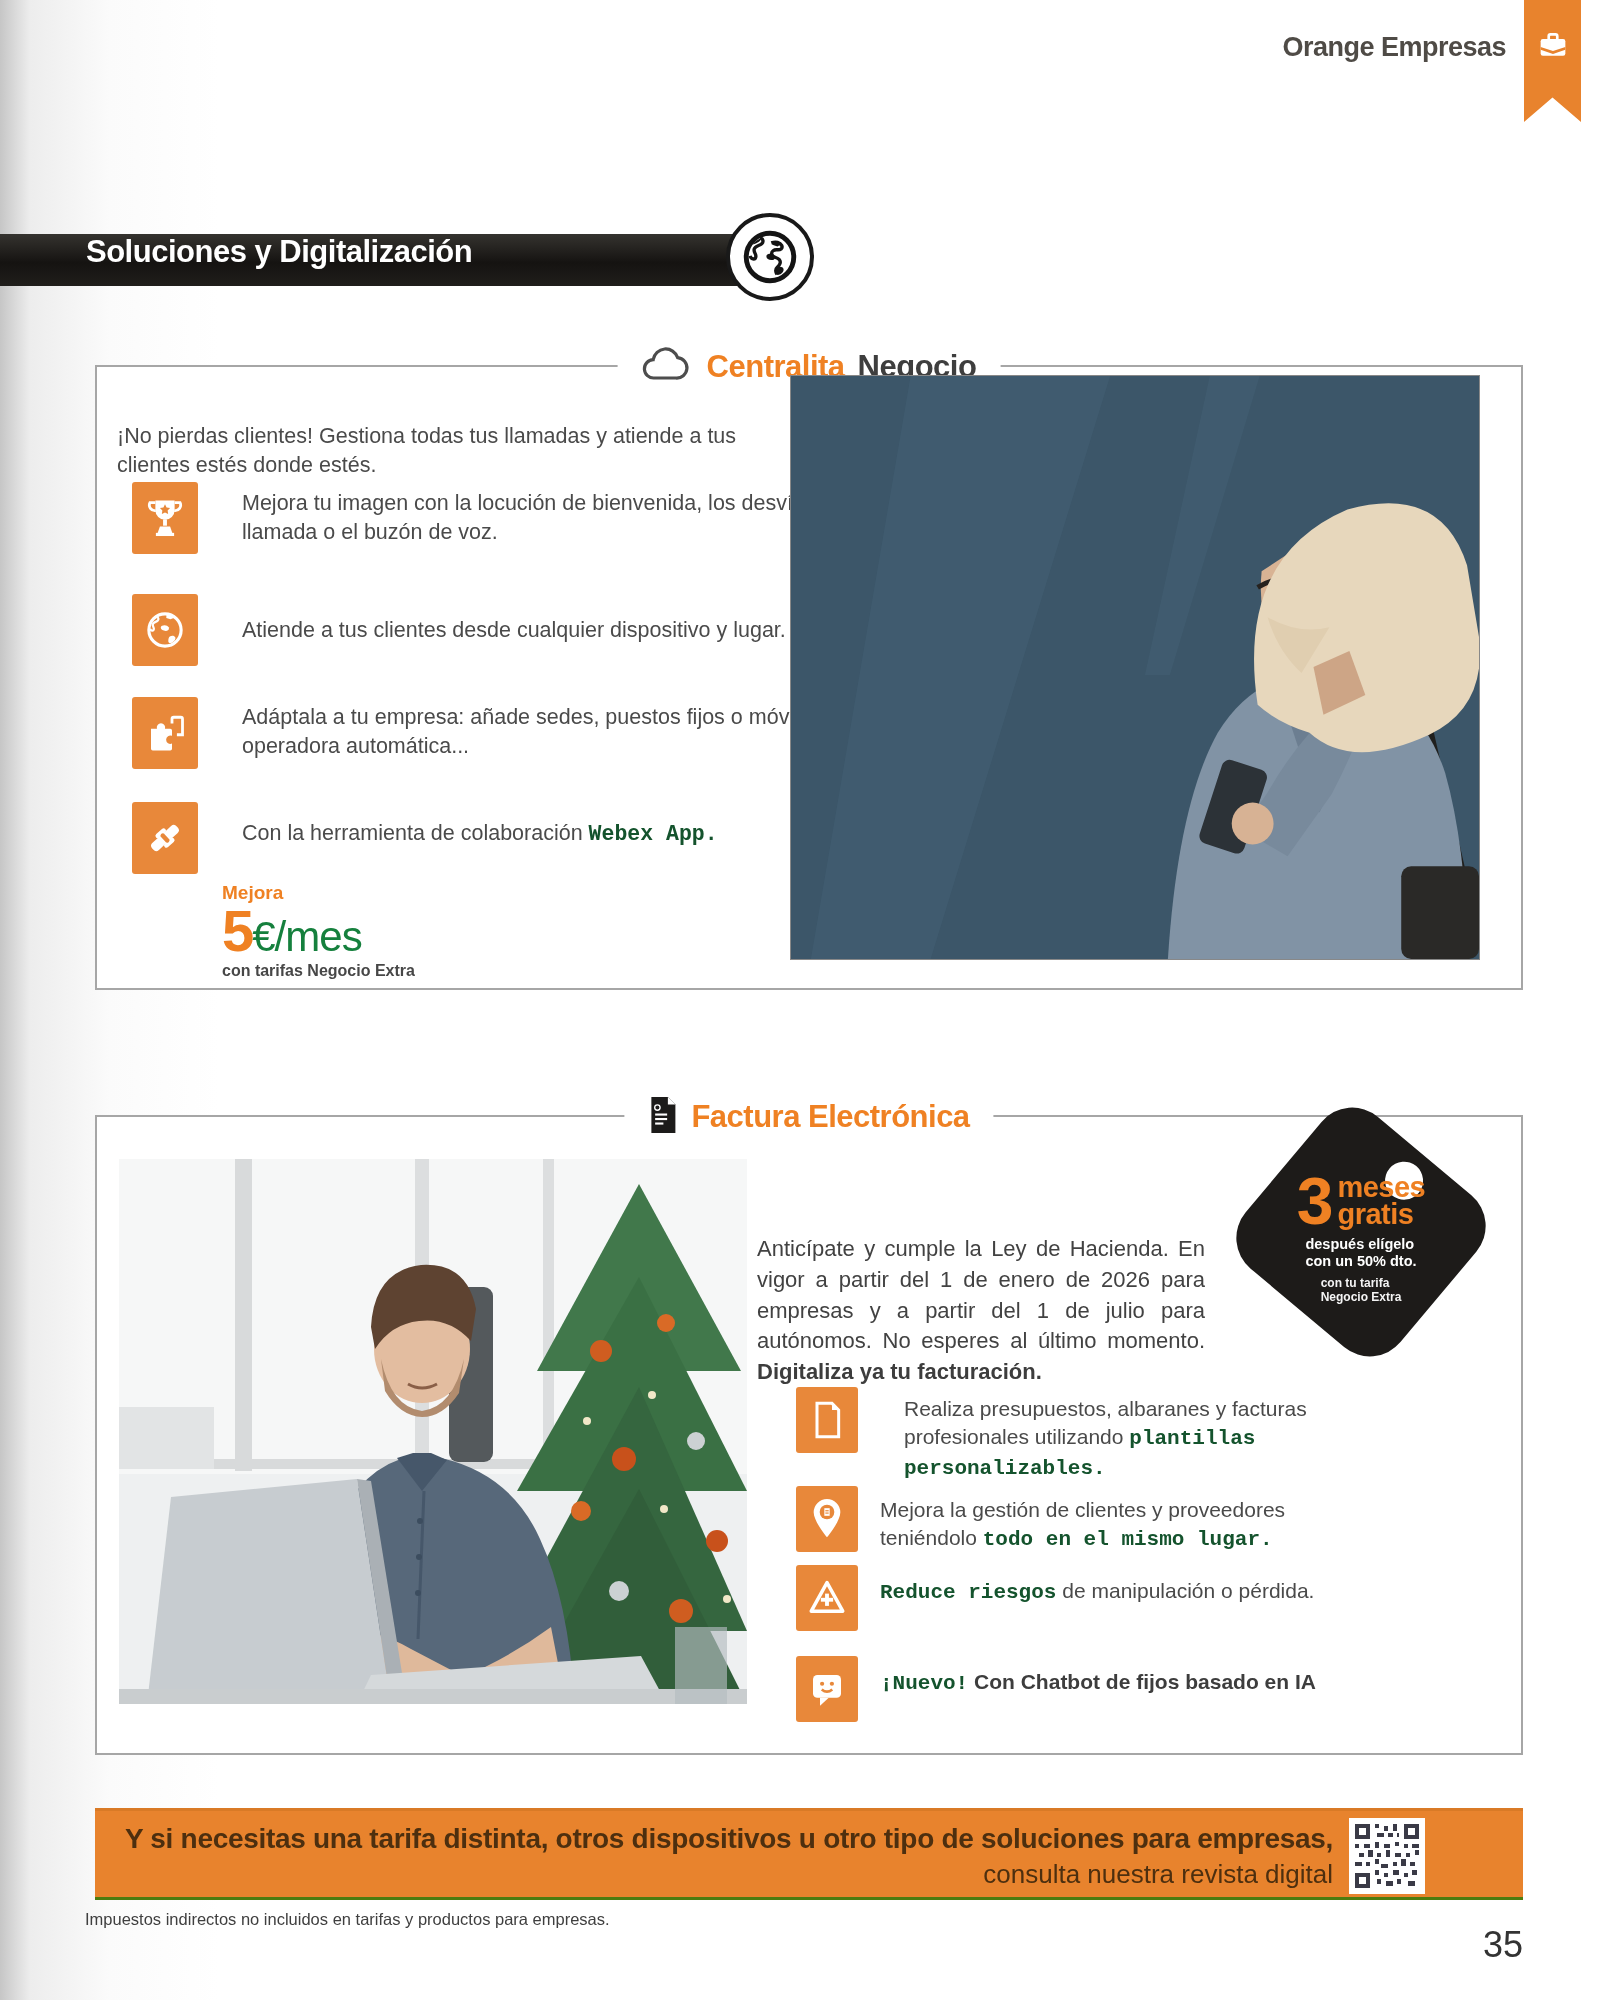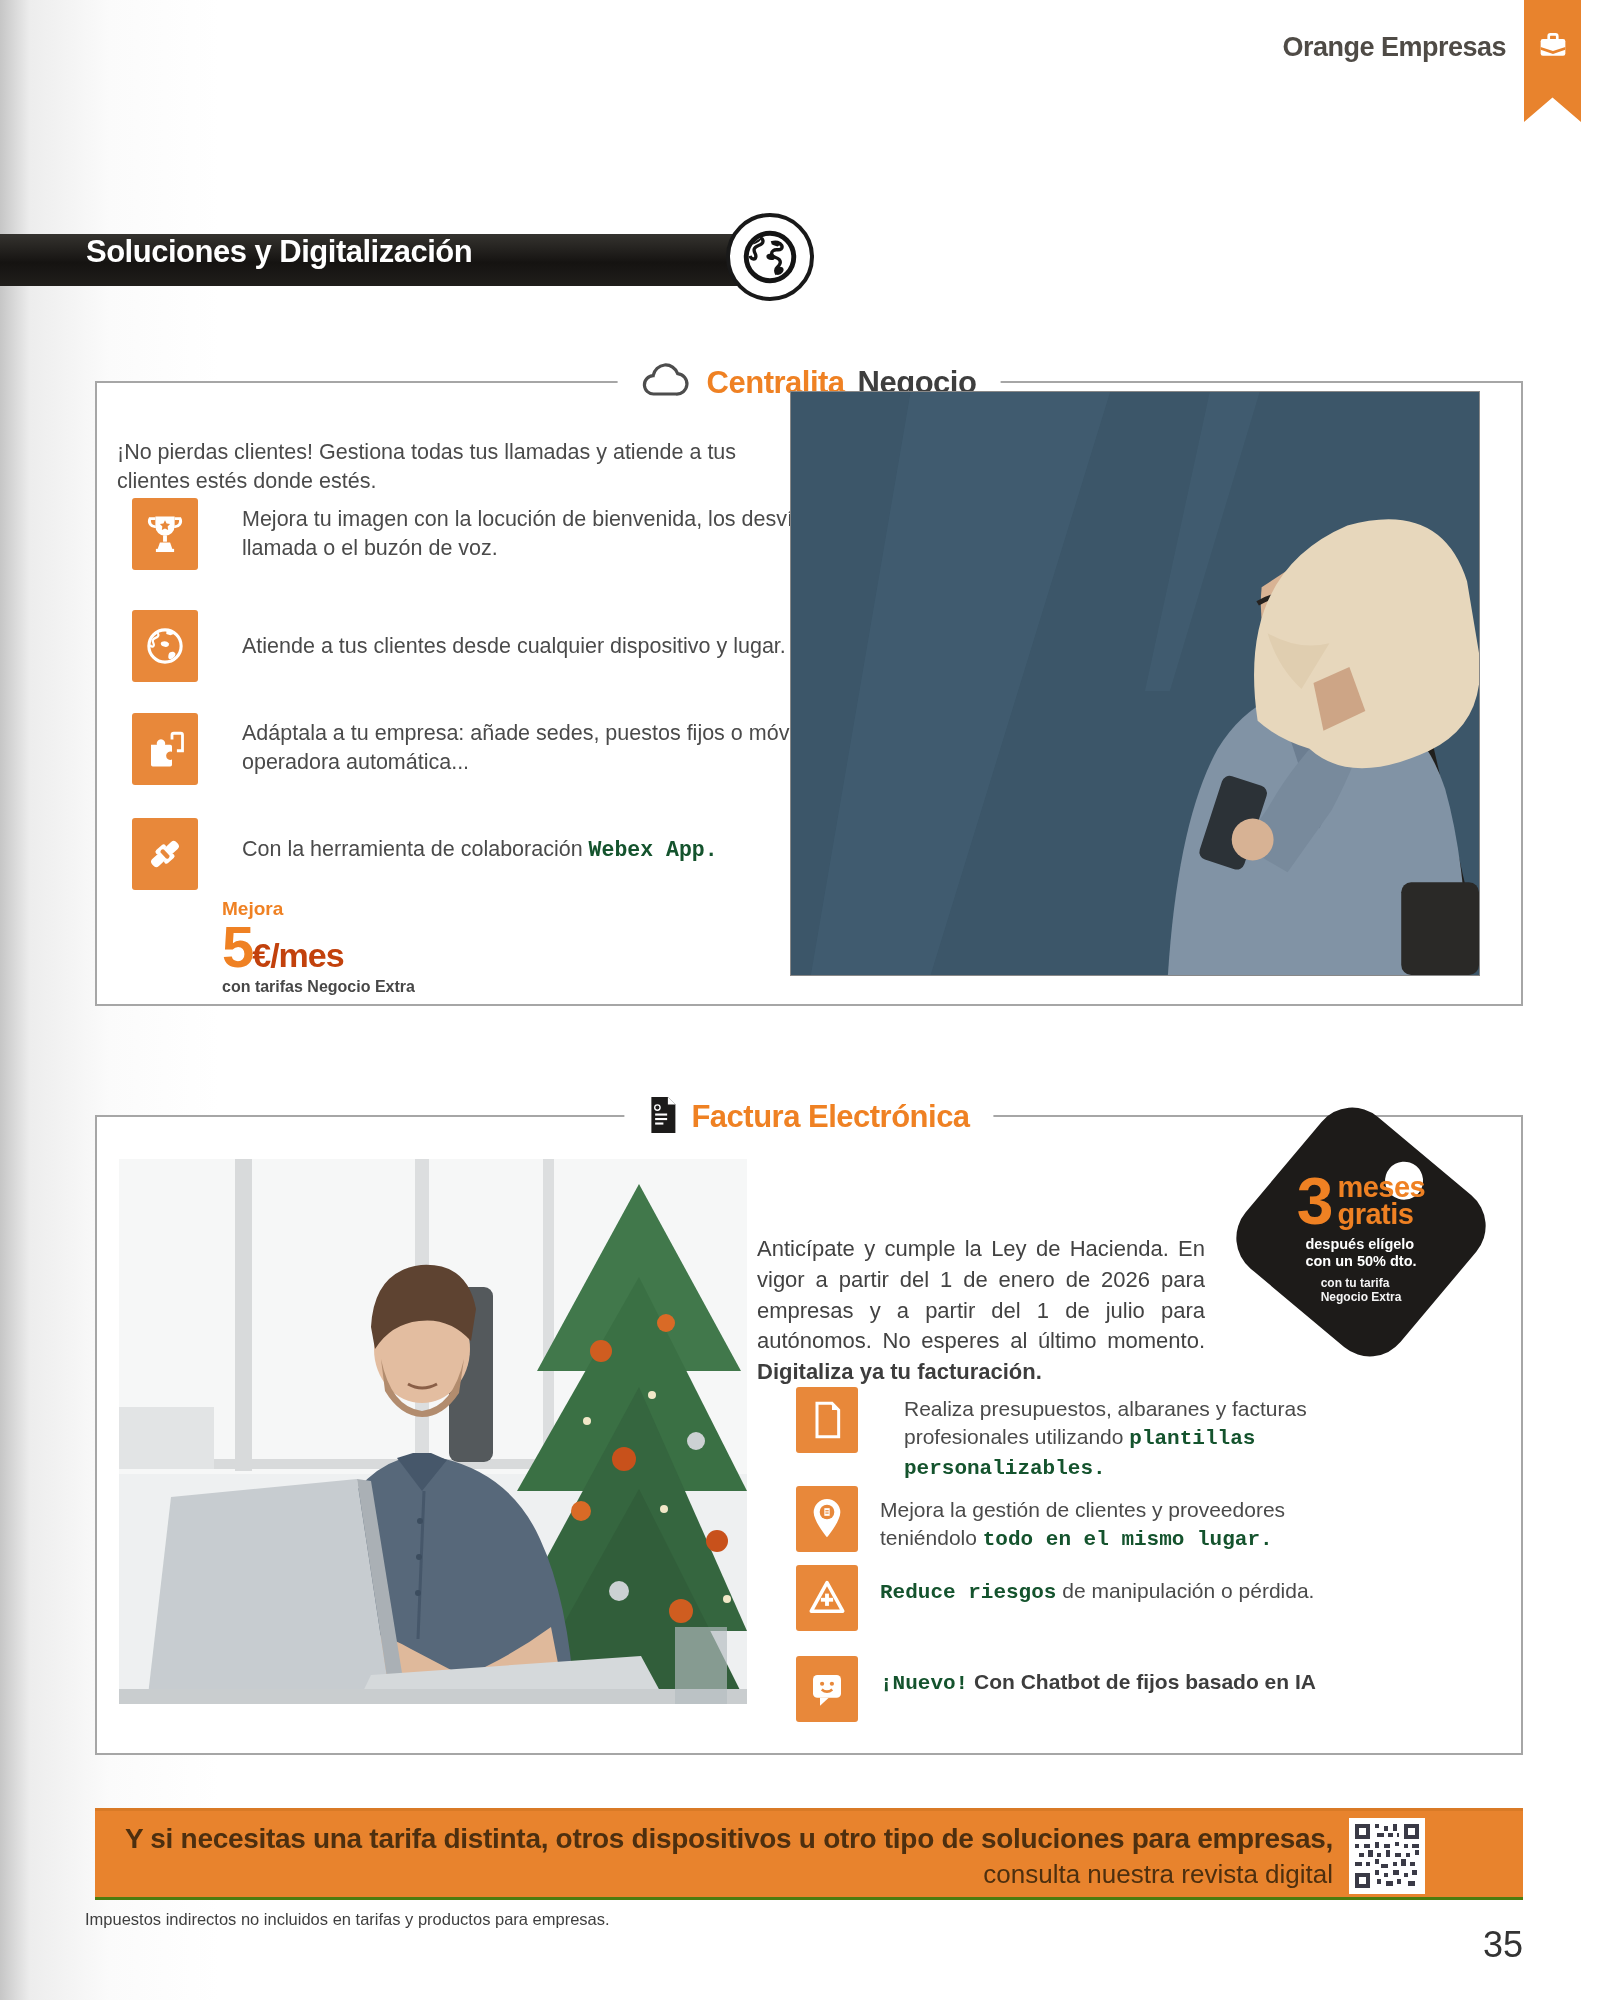--- a/index.html
+++ b/index.html
@@ -40,21 +40,21 @@
     top:213px; left:726px; width:88px; height:88px;
     background:#ffffff; border:4px solid #191919; border-radius:50%;
     display:flex; align-items:center; justify-content:center;
   }
 
   
   .card {
     left:95px; width:1428px;
     border:2px solid #a6a6a6; background:#ffffff;
   }
-  .card1 { top:381px; height:625px;padding-left:39px; }
+  .card1 { top:365px; height:625px;padding-left:39px; }
   .card2 { top:1115px; height:640px; }
   .card-title {
     position:absolute; top:-22px; left:50%; transform:translateX(-50%);
     background:#ffffff; padding:0 24px;
     display:flex; align-items:center; gap:13px; height:44px; white-space:nowrap;
   }
   .card-title .t { font-size:31px; font-weight:bold; letter-spacing:-0.5px; }
   .t-orange { color:#ef8123; }
   .t-dark { color:#3e3e3e; }
 
@@ -75,21 +75,21 @@
 
   .intro {
     position:absolute; left:20px; top:55px; width:650px;
     font-size:21.5px; line-height:1.35; color:#4a4a4a;
   }
 
   
   .price { position:absolute; left:125px; top:516px; line-height:1; }
   .price .p-prefix { font-size:19px; font-weight:bold; color:#ef8123; display:block; }
   .price .p-amount { font-size:58px; font-weight:bold; color:#ef8123; letter-spacing:-2px; }
-  .price .p-unit { font-size:34px; font-weight:bold; color:#c2410c; letter-spacing:-1px; }
+  .price .p-unit { font-size:42px; font-weight:normal; color:#15803d; letter-spacing:-1px; }
   .price .p-terms { font-size:16px; font-weight:600; color:#474747; display:block; margin-top:3px; }
 
   
   .photo1 { position:absolute; left:693px; top:8px; width:690px; height:585px; border:1px solid #888; }
   .photo2 { position:absolute; left:22px; top:42px; width:628px; height:545px; }
   .photo1 svg, .photo2 svg { display:block; width:100%; height:100%; }
 
   
   .paragraph {
     position:absolute; left:660px; top:117px; width:448px;

